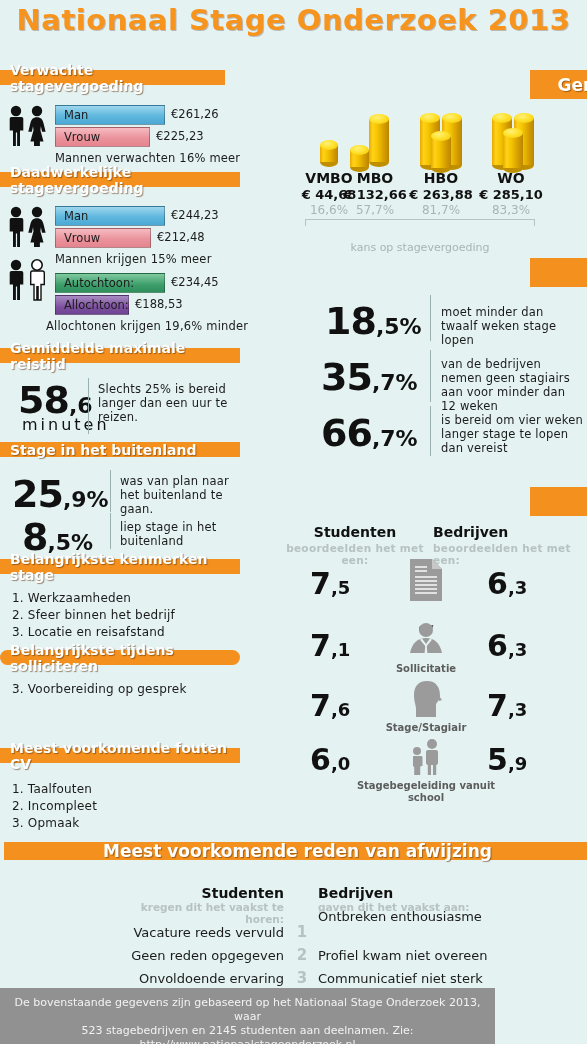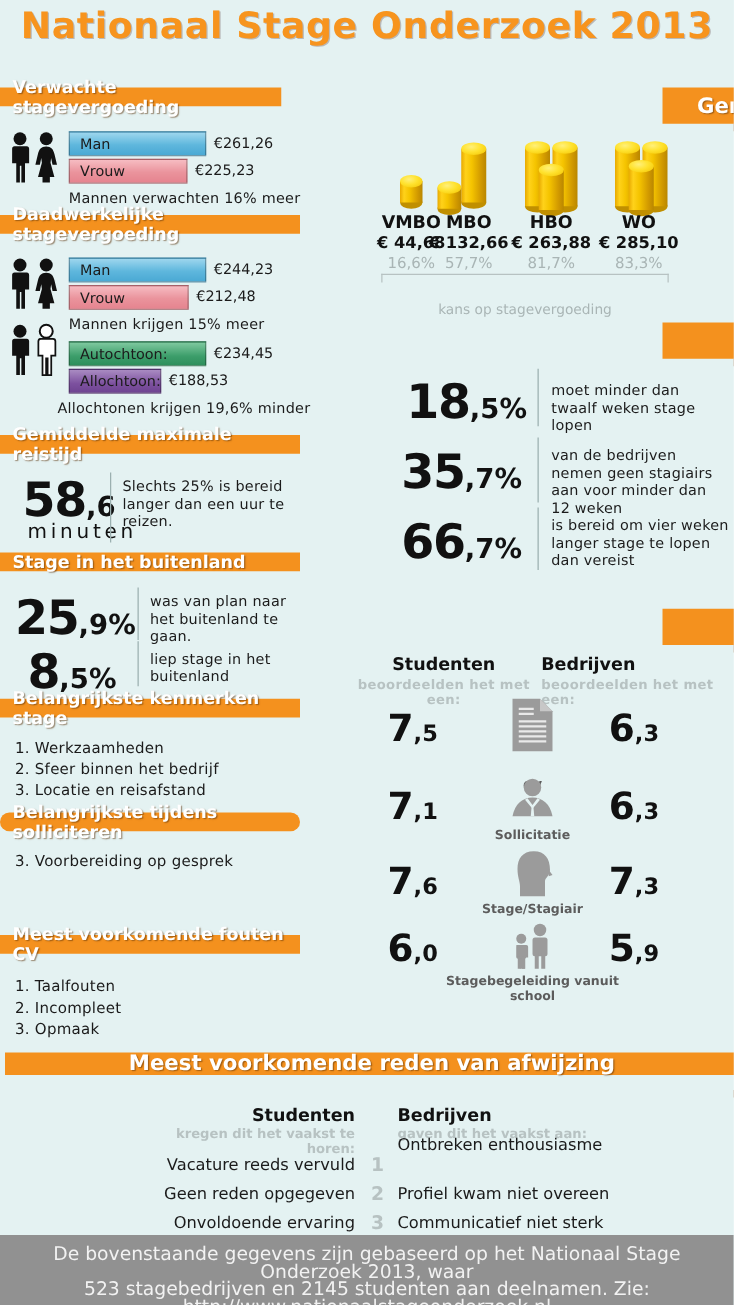--- a/index.html
+++ b/index.html
@@ -100,22 +100,22 @@
   .score .d { font-size:18px; font-weight:bold; color:#111; }
   .icon-lbl { position:absolute; width:160px; text-align:center; font-size:10px; font-weight:bold; color:#5c5c5c; line-height:12px; }
 
   
   .bot-head { position:absolute; }
   .bot-head .t1 { font-size:14px; font-weight:bold; color:#111; }
   .bot-head .t2 { font-size:10.5px; font-weight:bold; color:#b7c2c2; }
   .rank { position:absolute; font-size:15px; font-weight:bold; color:#b7c2c2; text-align:center; width:20px;}
   .botrow { position:absolute; font-size:13px; color:#1b1b1b; }
 
-  .footer { position:absolute; left:0; top:988px; width:587px; height:56px; background:#919191;
-            color:#f2f2f2; font-size:15px; line-height:14px; text-align:center; padding-top:8px; }
+  .footer { position:absolute; left:0; top:988px; width:495px; height:56px; background:#919191;
+            color:#f2f2f2; font-size:11px; line-height:14px; text-align:center; padding-top:8px; }
 </style>
 </head>
 <body>
 
 <div class="masthead">
   <h1>Nationaal Stage Onderzoek 2013</h1>
 </div>
 
 <div class="lcol">
 

